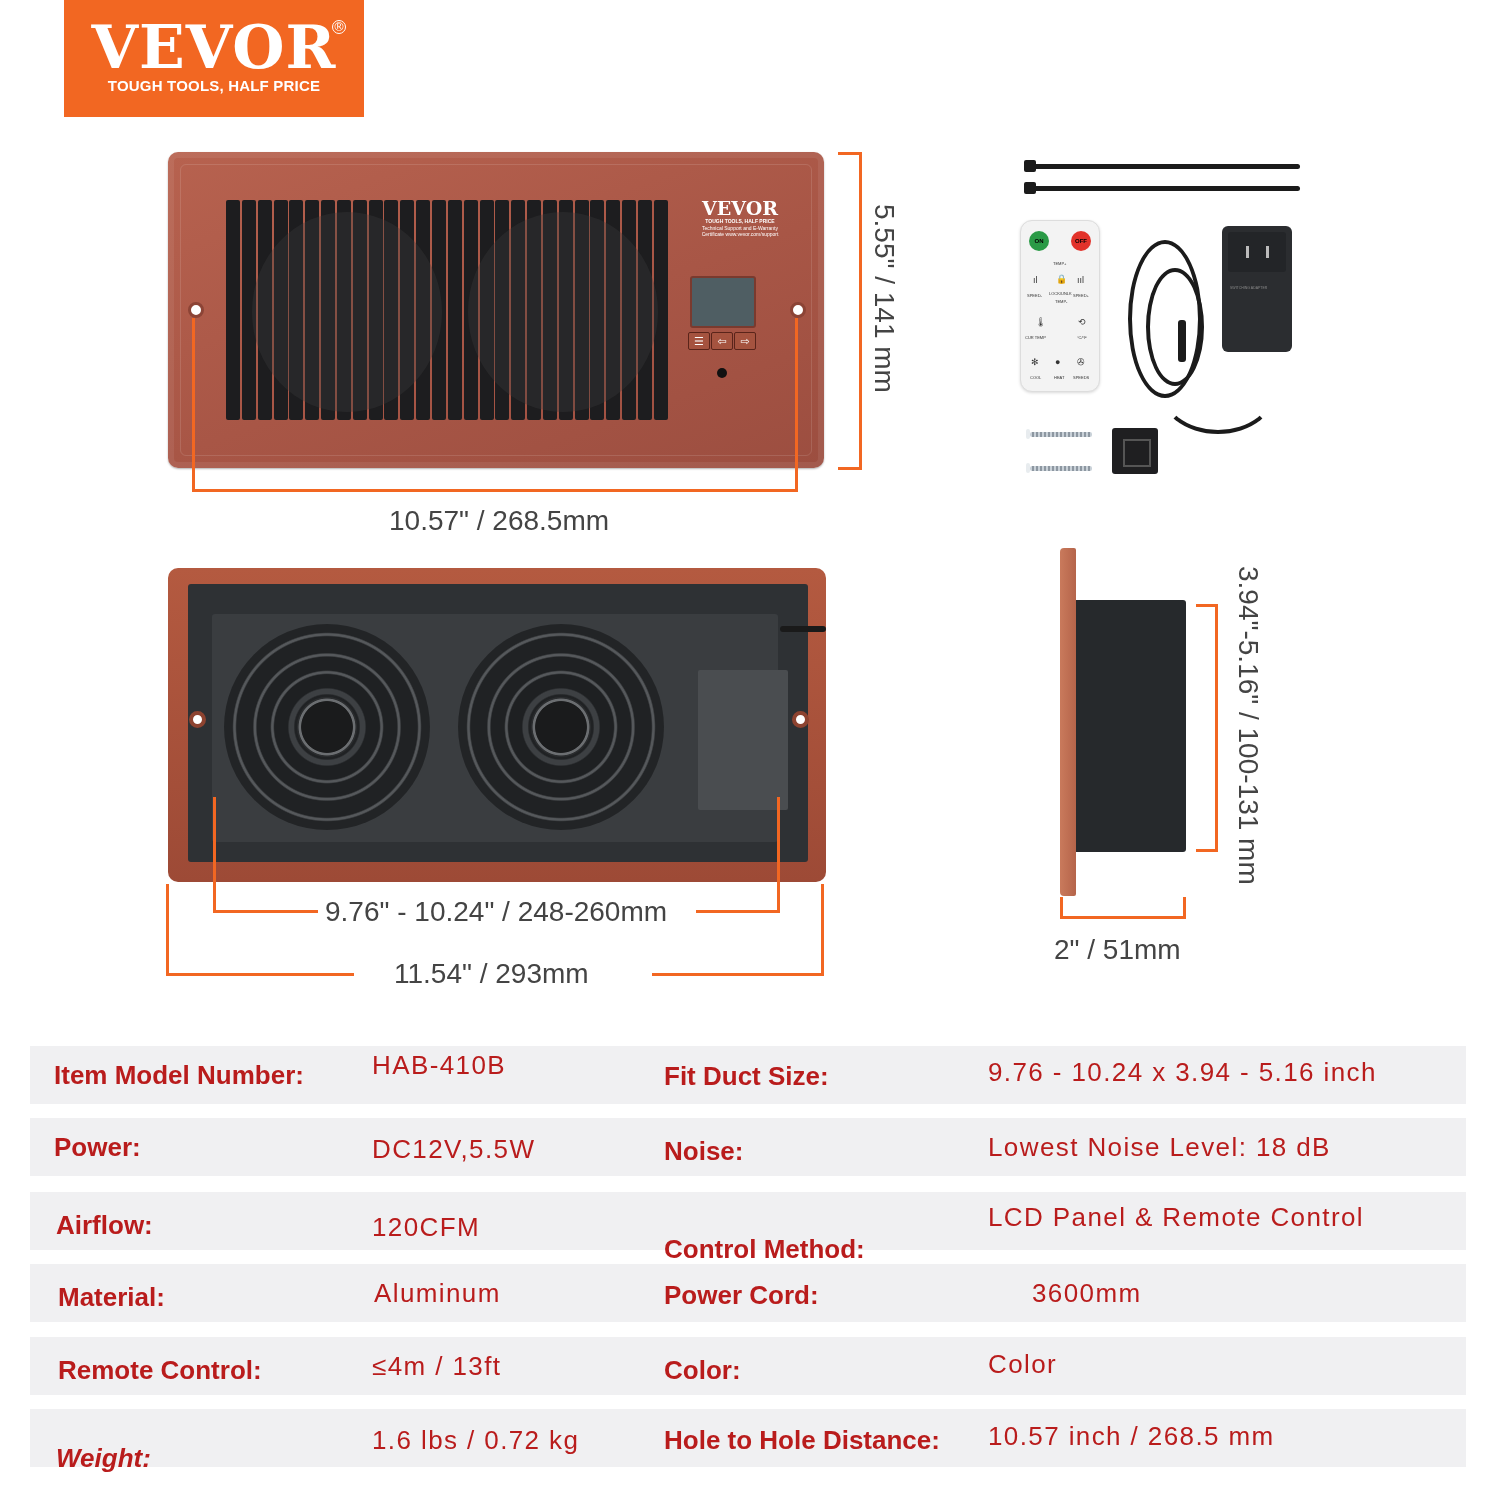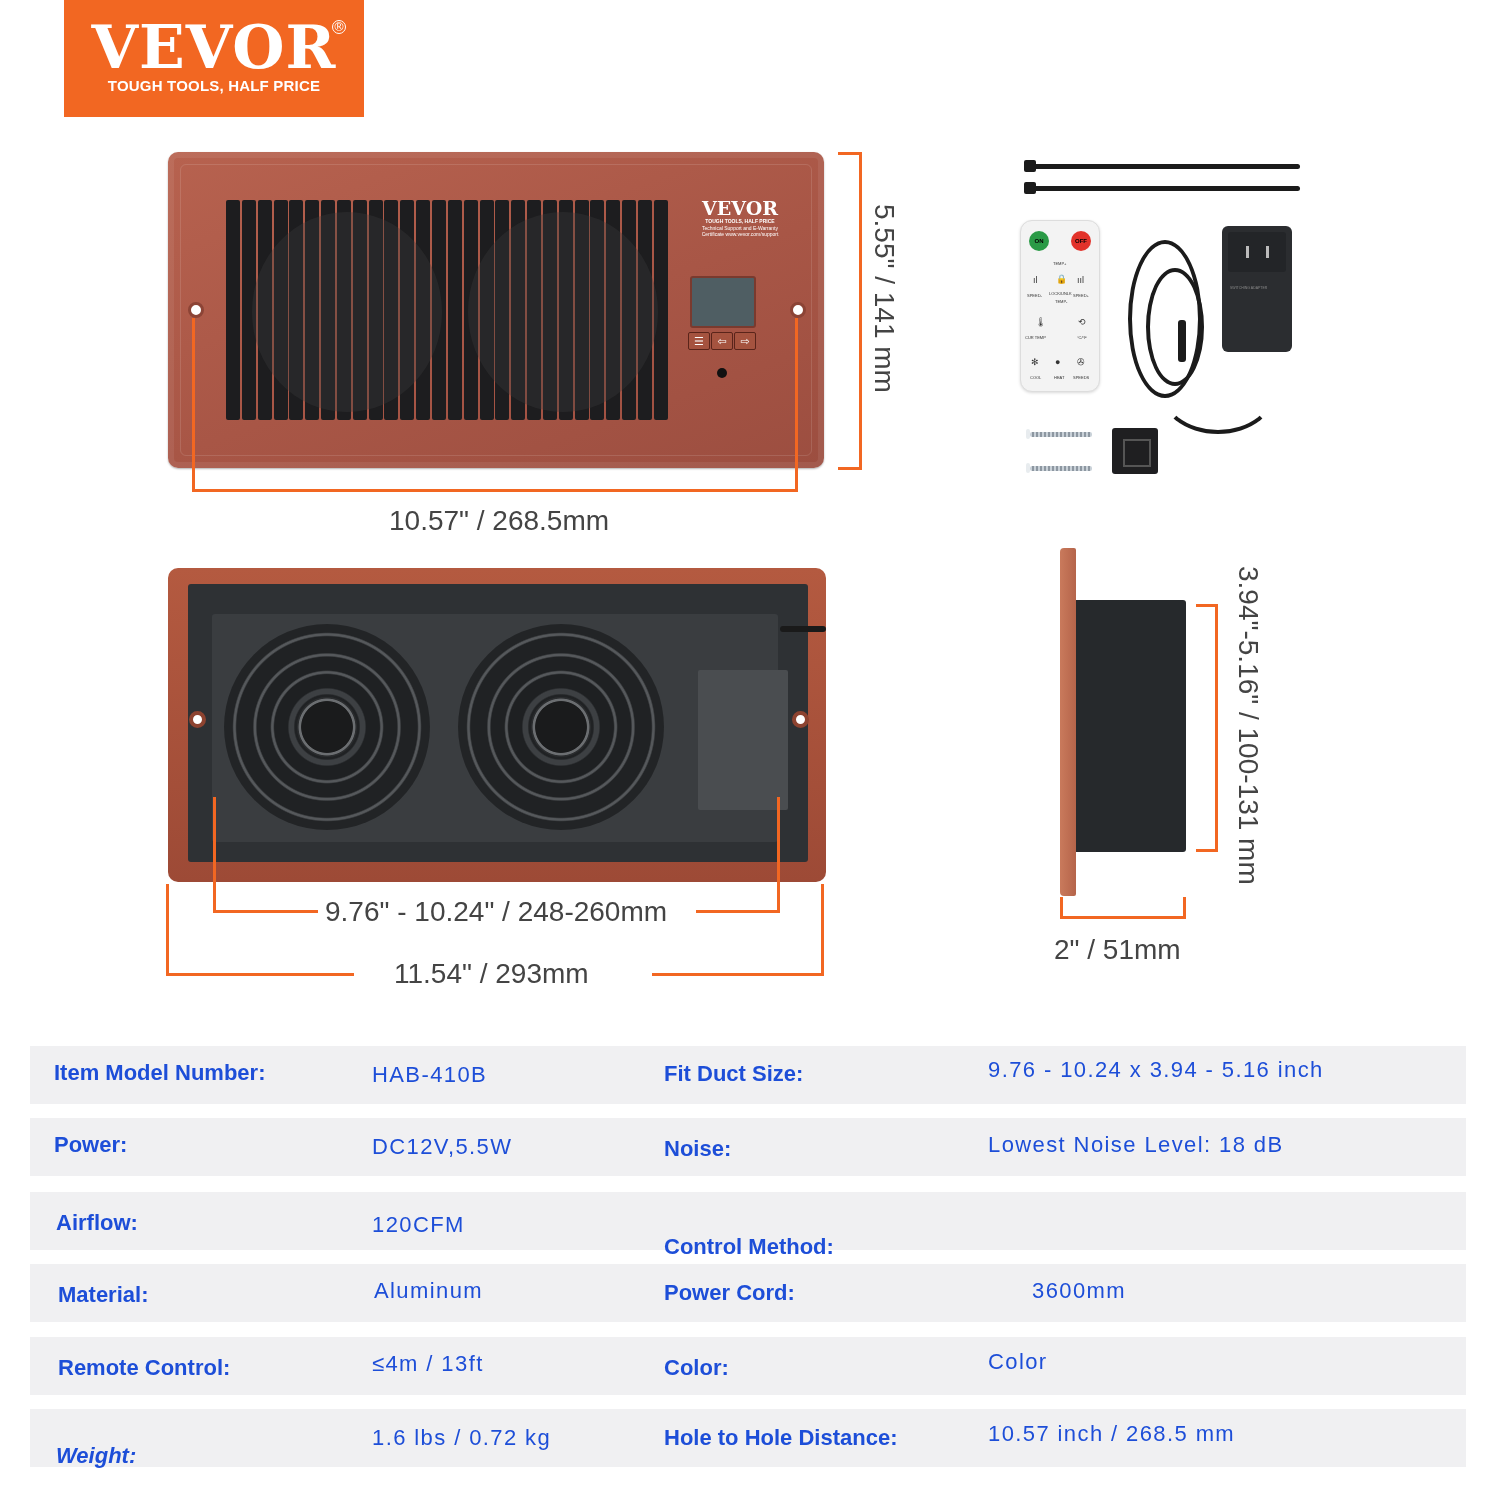--- a/index.html
+++ b/index.html
@@ -62,21 +62,21 @@
   .adapter-txt { position:absolute; left:8px; top:60px; width:54px; font-size:3.5px; line-height:5px; color:#888; }
   .cable { position:absolute; border:4px solid #1b1b1b; border-radius:50%; }
   .screw { position:absolute; width:62px; height:5px; background:repeating-linear-gradient(90deg,#c9d1d8 0 2px,#8d97a1 2px 4px); border-radius:2px; }
   .screw-head { position:absolute; width:4px; height:10px; background:#e8ecef; border-radius:2px; }
   .mount { left:1112px; top:428px; width:46px; height:46px; background:#1f1f21; border-radius:3px; }
   .mount-inner { position:absolute; left:11px; top:11px; width:24px; height:24px; border:2px solid #555; }
 
   
   .specs { left:30px; top:1046px; width:1436px; }
   .row { position:absolute; left:0; width:1436px; height:58px; background:#f0f0f2; }
-  .cell { position:absolute; font-size:22px; white-space:nowrap; color:#1d4ed8; }
+  .cell { position:absolute; font-size:26px; white-space:nowrap; color:#b91c1c; }
   .lbl { font-weight:bold; }
   .val { letter-spacing:1.4px; }
 </style>
 </head>
 <body>
 
 <div class="abs logo">
   <div class="logo-main">VEVOR</div>
   <div class="logo-reg">®</div>
   <div class="logo-sub">TOUGH TOOLS, HALF PRICE</div>
@@ -229,34 +229,35 @@
 <div class="screw-head" style="left:1026px; top:463px;"></div>
 <div class="screw" style="left:1030px; top:466px;"></div>
 
 <div class="abs mount">
     <div class="mount-inner"></div>
   </div>
 
 <div class="abs specs">
   <div class="row" style="top:0px;">
     <div class="cell lbl" style="left:24px; top:14px;">Item Model Number:</div>
-    <div class="cell val" style="left:342px; top:16px;">HAB-410B</div>
+    <div class="cell val" style="left:342px; top:4px;">HAB-410B</div>
     <div class="cell lbl" style="left:634px; top:15px;">Fit Duct Size:</div>
     <div class="cell val" style="left:958px; top:11px;">9.76 - 10.24  x 3.94 - 5.16 inch</div>
   </div>
   <div class="row" style="top:72px;">
     <div class="cell lbl" style="left:24px; top:14px;">Power:</div>
     <div class="cell val" style="left:342px; top:16px;">DC12V,5.5W</div>
     <div class="cell lbl" style="left:634px; top:18px;">Noise:</div>
     <div class="cell val" style="left:958px; top:14px;">Lowest Noise Level: 18 dB</div>
   </div>
   <div class="row" style="top:146px;">
     <div class="cell lbl" style="left:26px; top:18px;">Airflow:</div>
     <div class="cell val" style="left:342px; top:20px;">120CFM</div>
     <div class="cell lbl" style="left:634px; top:14px;margin-top:28px;">Control Method:</div>
+    <div class="cell val" style="left:958px; top:10px;">LCD Panel &amp; Remote Control</div>
   </div>
   <div class="row" style="top:218px;">
     <div class="cell lbl" style="left:28px; top:18px;">Material:</div>
     <div class="cell val" style="left:344px; top:14px;">Aluminum</div>
     <div class="cell lbl" style="left:634px; top:16px;">Power Cord:</div>
     <div class="cell val" style="left:958px; top:14px;margin-left:44px;">3600mm</div>
   </div>
   <div class="row" style="top:291px;">
     <div class="cell lbl" style="left:28px; top:18px;">Remote Control:</div>
     <div class="cell val" style="left:342px; top:14px;">≤4m / 13ft</div>

